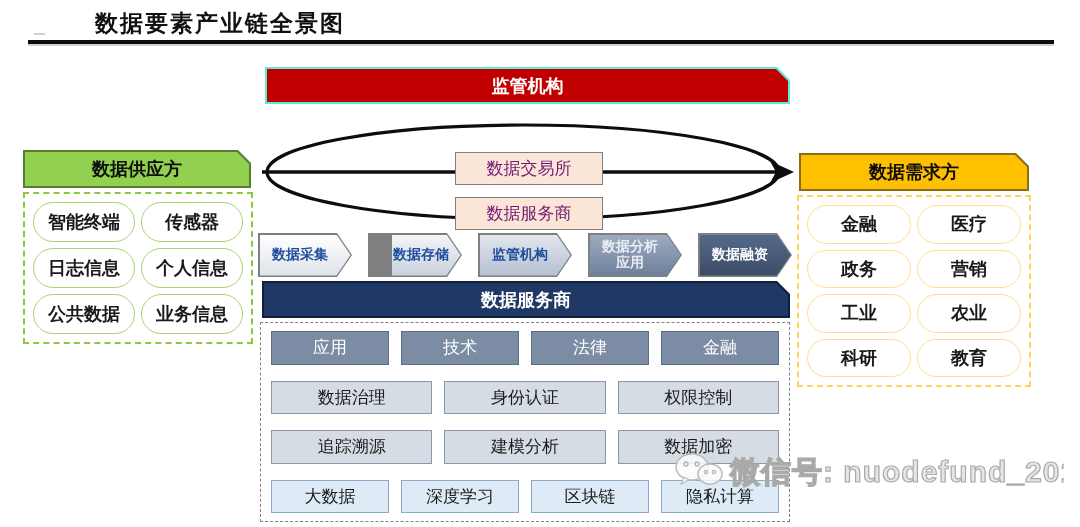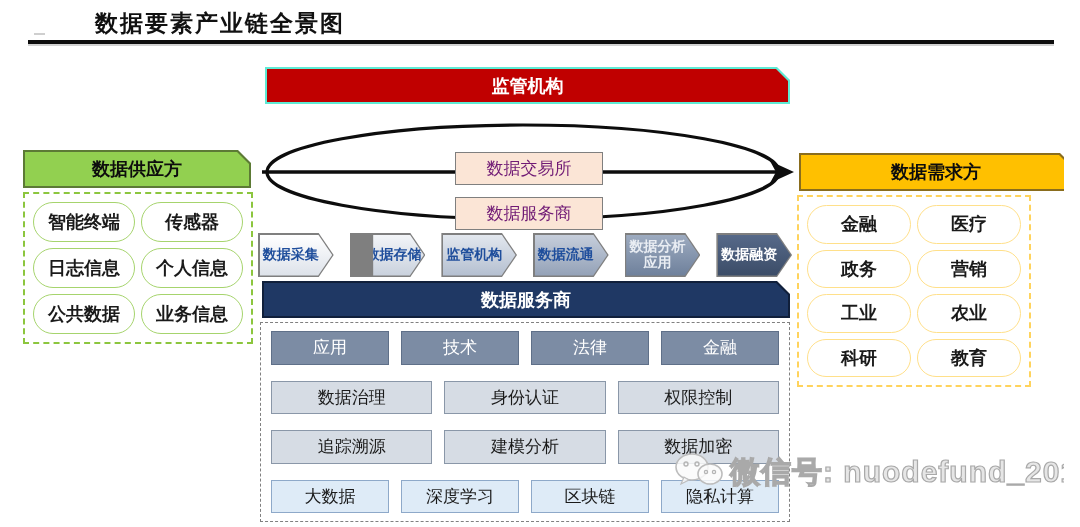--- a/index.html
+++ b/index.html
@@ -99,21 +99,21 @@
     <div class="grid g2x3">
       <div class="cell gr">智能终端</div>
       <div class="cell gr">传感器</div>
       <div class="cell gr">日志信息</div>
       <div class="cell gr">个人信息</div>
       <div class="cell gr">公共数据</div>
       <div class="cell gr">业务信息</div>
     </div>
   </div>
 
-  <div class="tab gold" style="left:799px;top:153px;width:230px;height:38px;padding-left:44px;">
+  <div class="tab gold" style="left:799px;top:153px;width:230px;height:38px;">
     <div class="fill">数据需求方</div>
   </div>
   <div class="dashbox dash-gold" style="left:797px;top:195px;width:234px;height:192px;">
     <div class="grid g2x4">
       <div class="cell yl">金融</div>
       <div class="cell yl">医疗</div>
       <div class="cell yl">政务</div>
       <div class="cell yl">营销</div>
       <div class="cell yl">工业</div>
       <div class="cell yl">农业</div>
@@ -132,25 +132,20 @@
         </div>
       </div>
     <div class="chev c2">
         <div class="inner">
           <span class="lbl">数据存储</span>
         </div>
       </div>
     <div class="chev c3">
         <div class="inner">
           <span class="lbl">监管机构</span>
-        </div>
-      </div>
-    <div class="chev c4">
-        <div class="inner">
-          <span class="lbl">数据流通</span>
         </div>
       </div>
     <div class="chev c5">
         <div class="inner">
           <span class="lbl">数据分析应用</span>
         </div>
       </div>
     <div class="chev c6">
         <div class="inner">
           <span class="lbl">数据融资</span>

